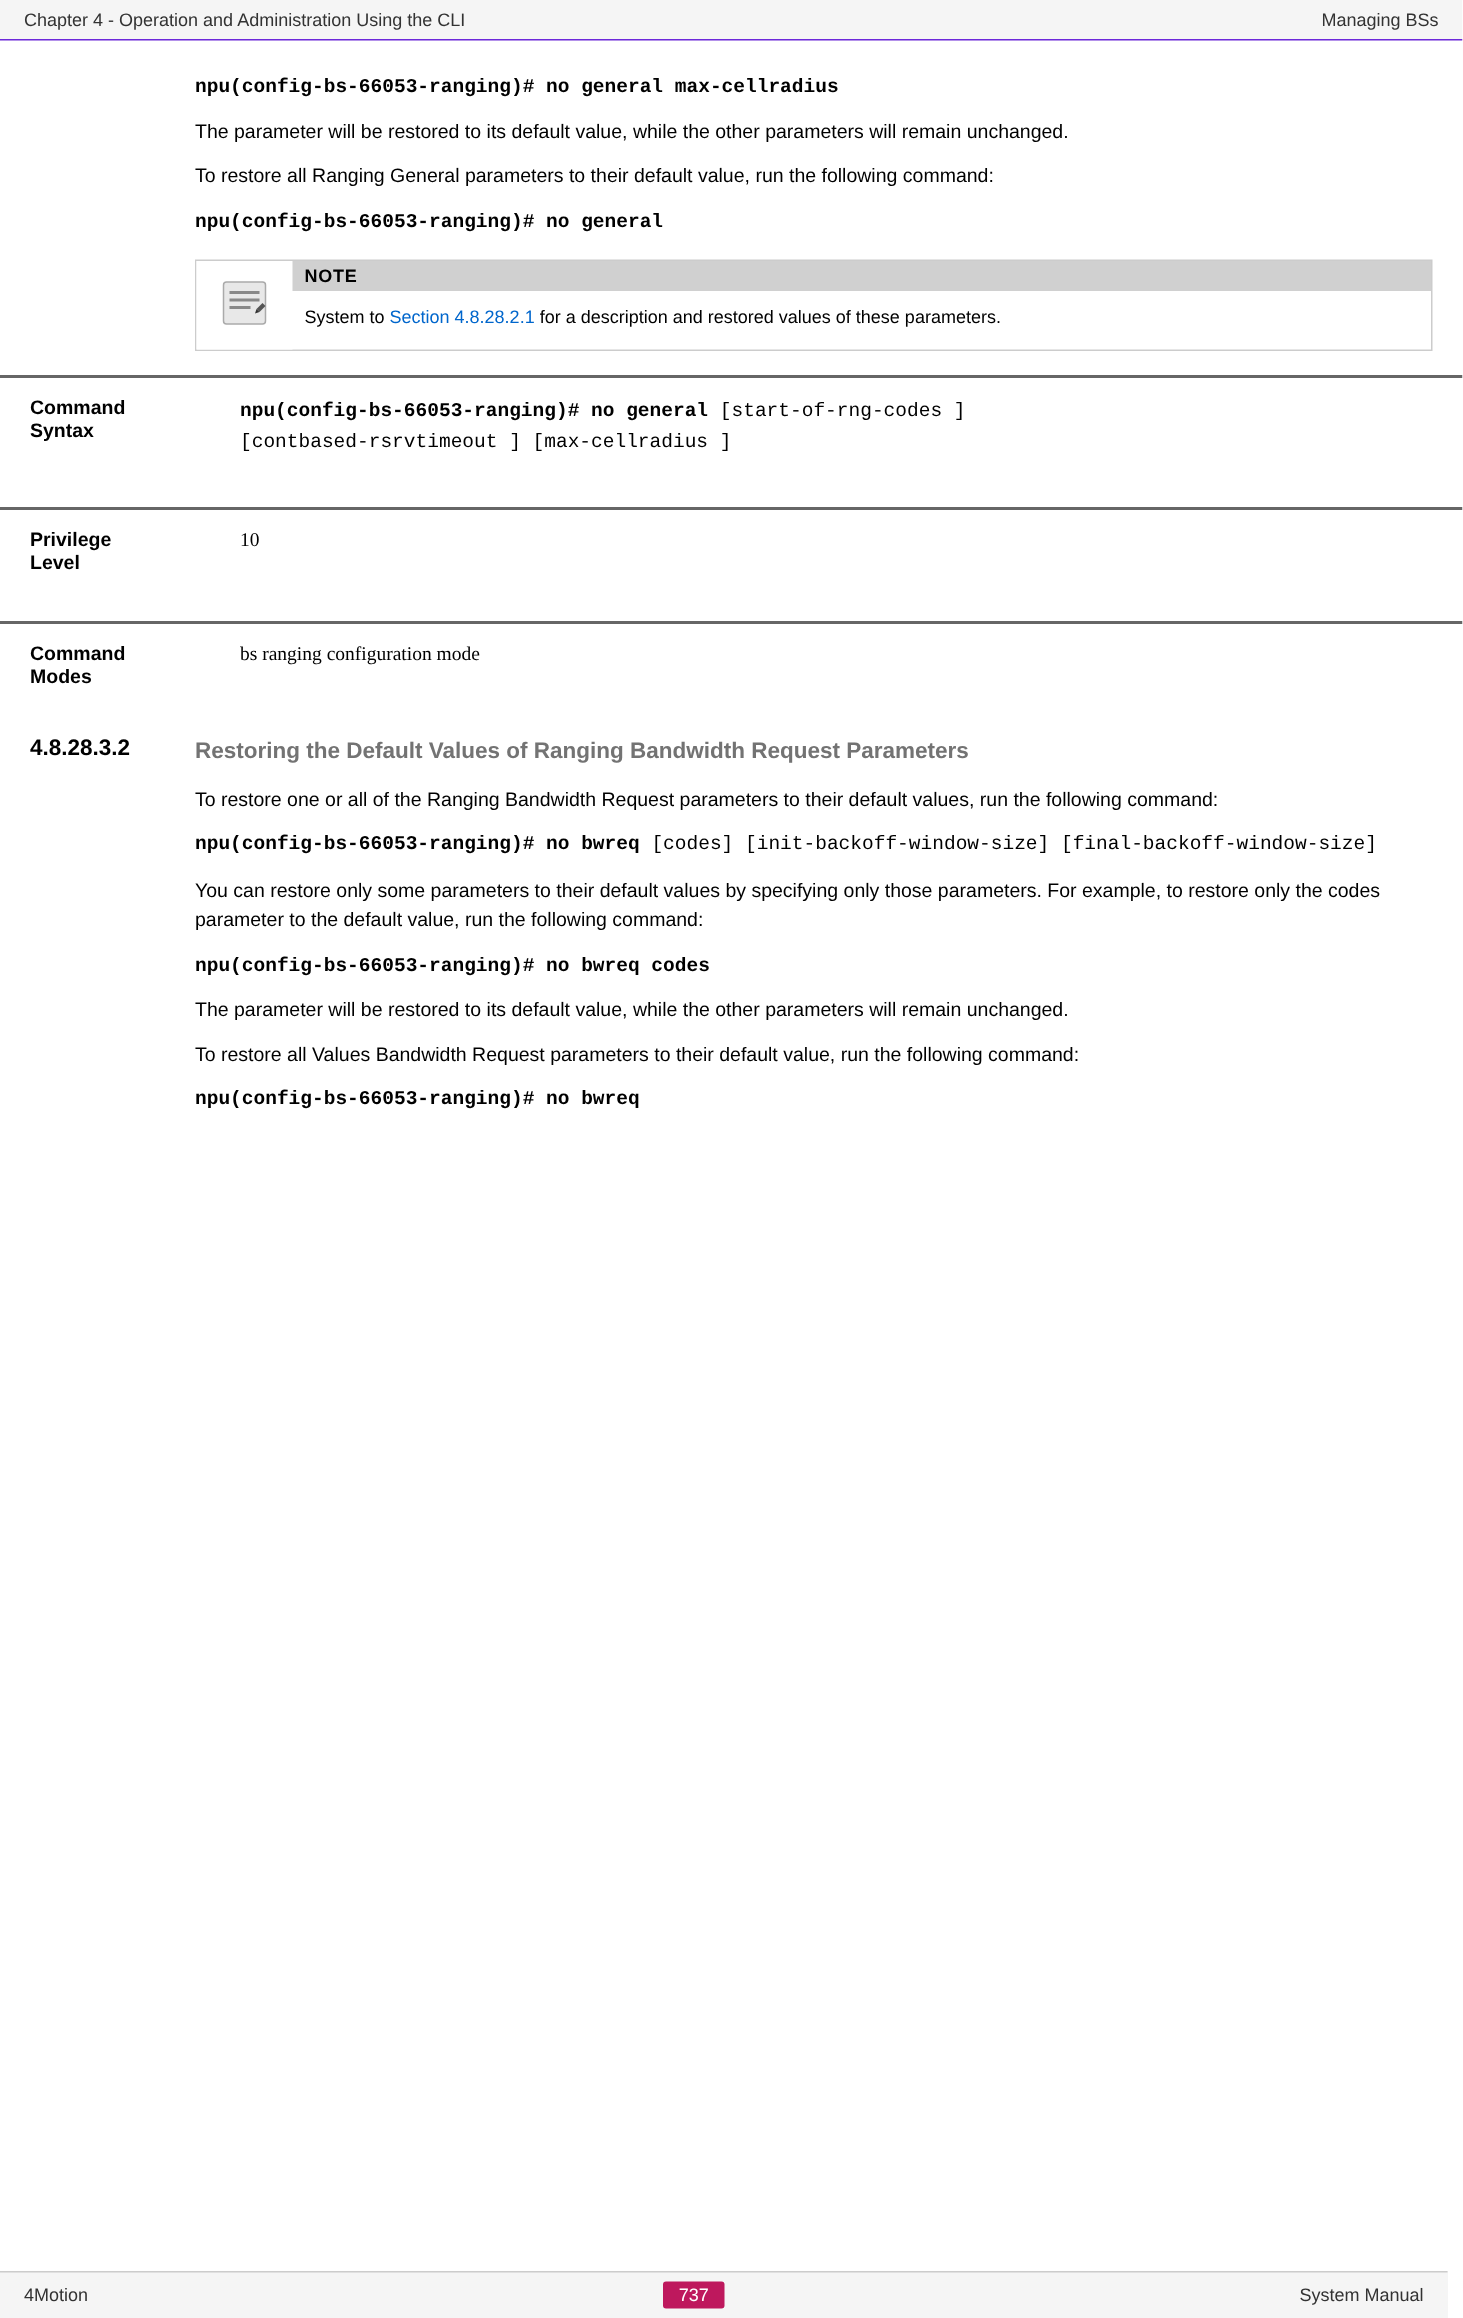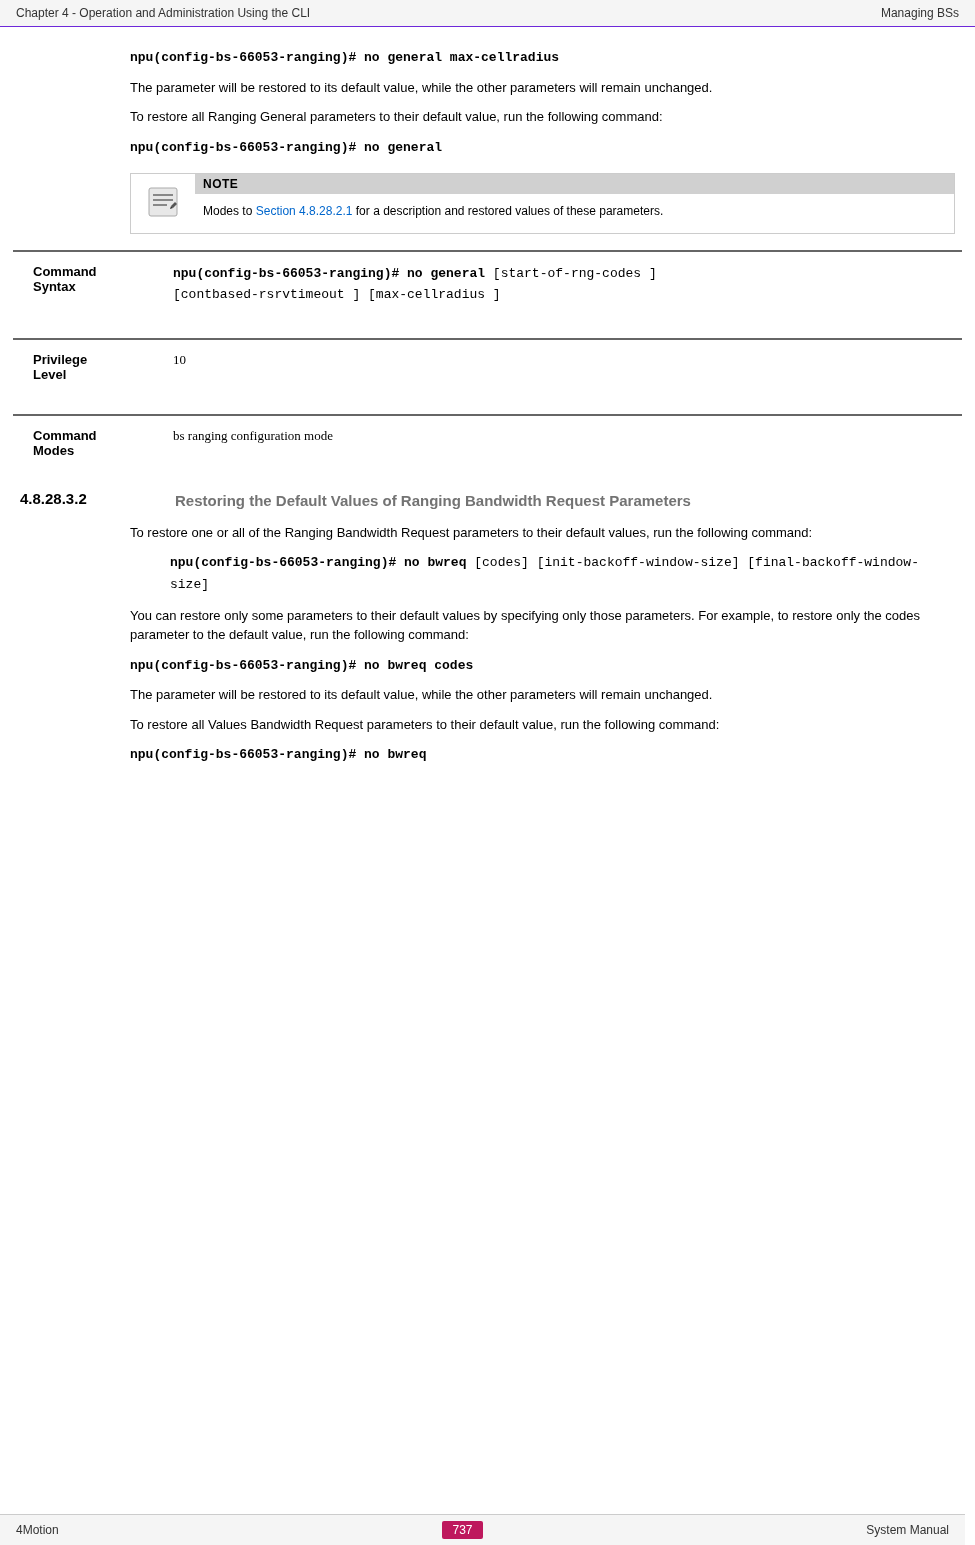--- a/index.html
+++ b/index.html
@@ -70,21 +70,21 @@
       padding: 8px;
       font-size: 12px;
       line-height: 1.5;
     }
     .note-body a {
       color: #0066cc;
       text-decoration: none;
     }
     .table-section {
       display: flex;
-      margin: 14px 13px;
+      margin: 14px 0;
       border-top: 2px solid #666;
     }
     .table-label {
       width: 130px;
       min-width: 130px;
       padding: 12px 10px 12px 0;
       font-size: 13px;
       font-weight: bold;
       flex-shrink: 0;
     }
@@ -99,21 +99,20 @@
       padding: 12px 10px;
       font-size: 13px;
       flex: 1;
       font-family: Liberation Serif, serif;
     }
     .section-heading {
       display: flex;
       align-items: flex-start;
       margin: 20px 0 12px 0;
       padding: 0 20px;
-      gap: 45px;
     }
     .section-number {
       font-size: 15px;
       font-weight: bold;
       color: #000;
       min-width: 110px;
       flex-shrink: 0;
     }
     .section-title {
       font-size: 15px;
@@ -138,21 +137,20 @@
     .footer-page-num {
       background: #be185d;
       color: #fff;
       padding: 2px 10px;
       border-radius: 2px;
       font-size: 12px;
     }
     .mixed-line {
       line-height: 1.6;
       margin-bottom: 10px;
-      margin-left: 40px;
     }
   </style>
 </head>
 <body>
 
 <div class="page-header">
   <span>Chapter 4 - Operation and Administration Using the CLI</span>
   <span>Managing BSs</span>
 </div>
 
@@ -180,21 +178,21 @@
           <rect x="8" y="10" width="20" height="2" fill="#888"></rect>
           <rect x="8" y="15" width="20" height="2" fill="#888"></rect>
           <rect x="8" y="20" width="14" height="2" fill="#888"></rect>
           <polygon points="26,22 30,18 32,20 28,24" fill="#555"></polygon>
           <polygon points="26,22 28,24 25,25" fill="#333"></polygon>
         </svg>
       </div>
       <div class="note-content">
         <div class="note-header">NOTE</div>
         <div class="note-body">
-          <span>Modes to </span><a href="#">Section 4.8.28.2.1</a><span> for a description and restored values of these parameters.</span>
+          <span>System to </span><a href="#">Section 4.8.28.2.1</a><span> for a description and restored values of these parameters.</span>
         </div>
       </div>
     </div>
 
   </div>
 
   <div class="table-section" style="padding-left: 20px;">
     <div class="table-label">Command<br>Syntax</div>
     <div class="table-value">
       <span class="bold-command">npu(config-bs-66053-ranging)# no general</span><span class="mono" style="white-space: pre;"> [start-of-rng-codes ]

